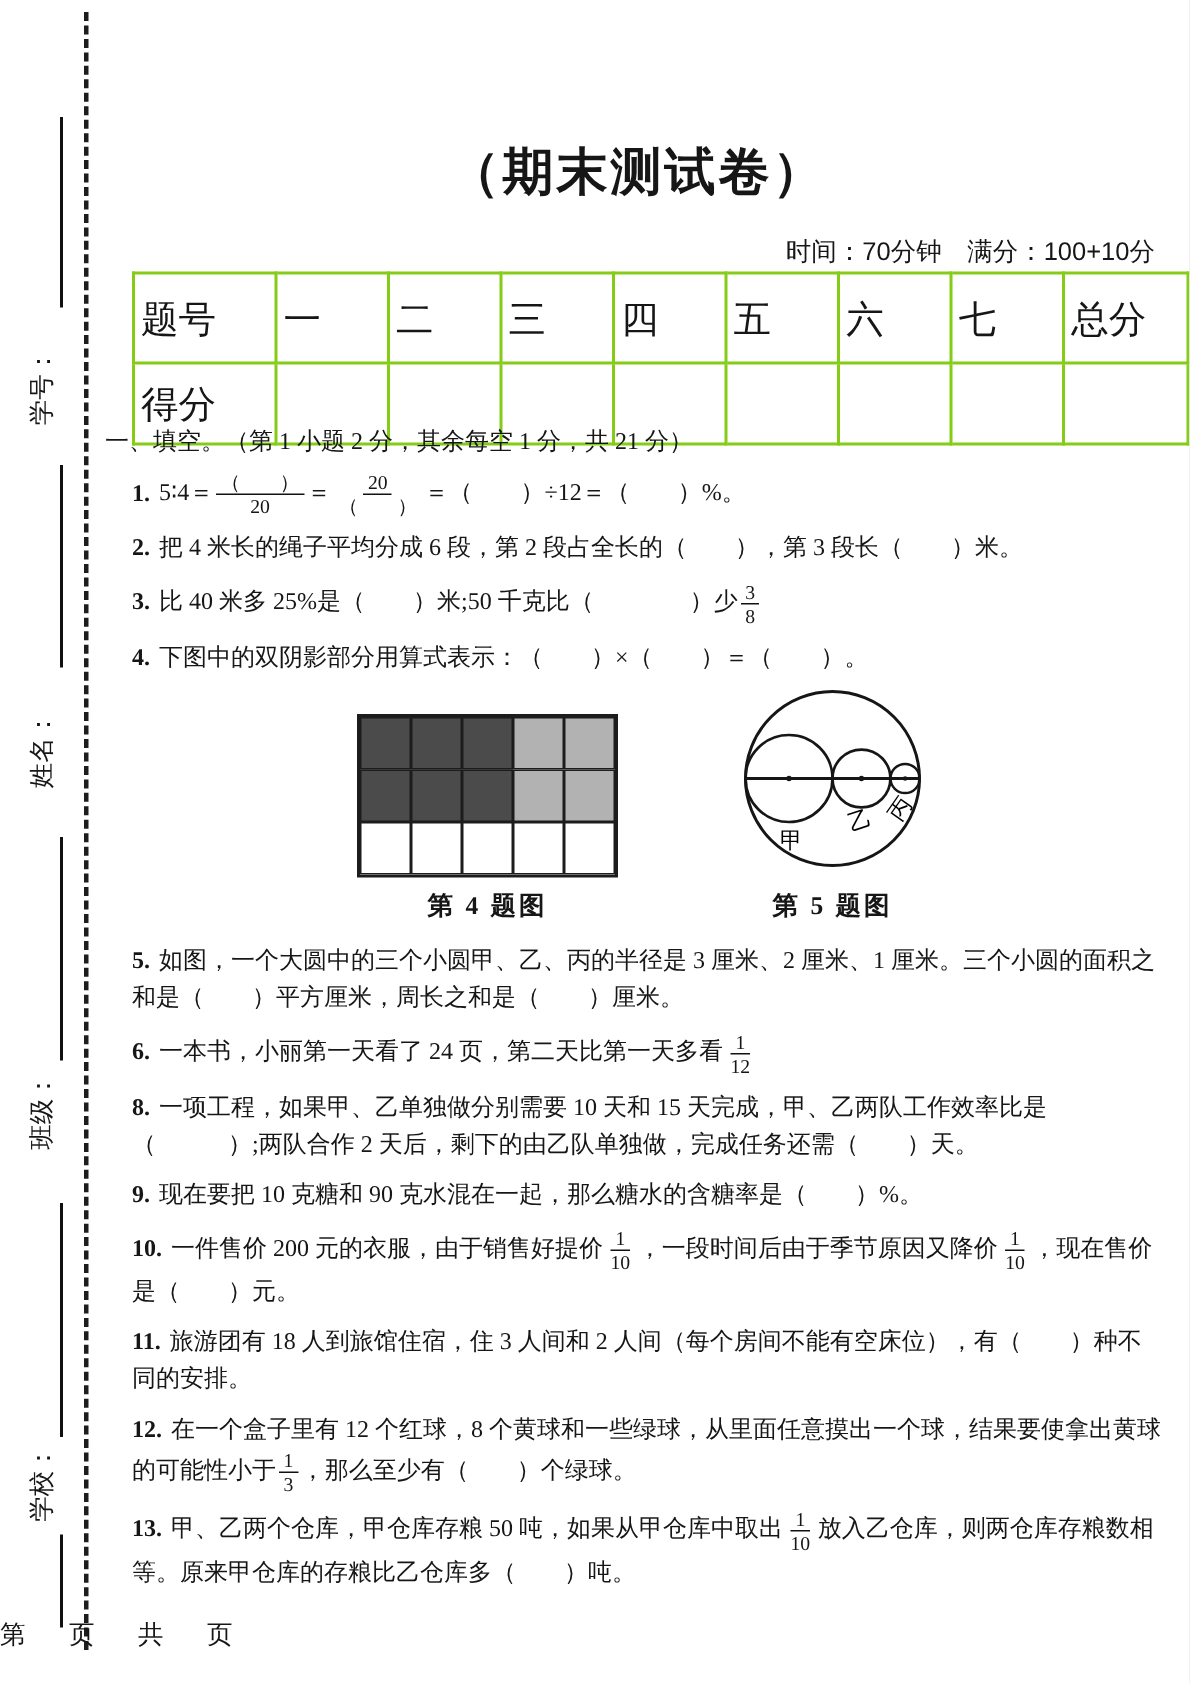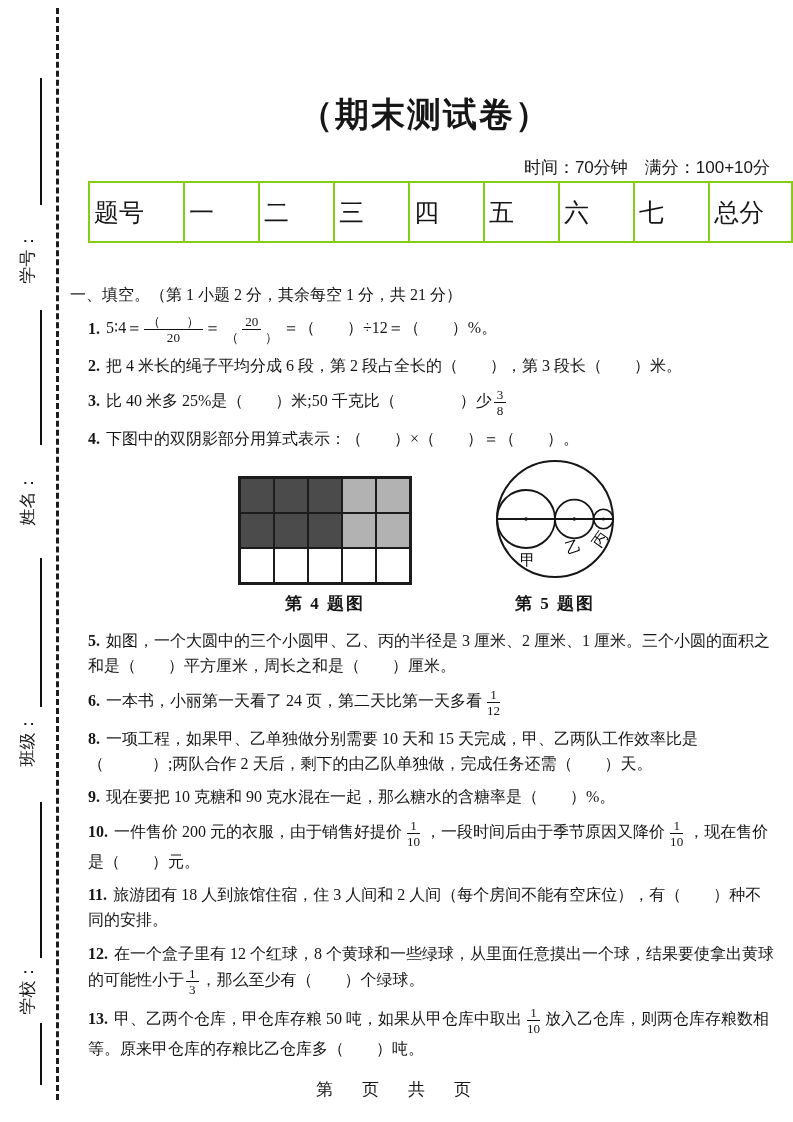--- a/index.html
+++ b/index.html
@@ -51,21 +51,21 @@
   
   .figs{display:flex;align-items:flex-end;gap:58px;margin:4px 0 10px 168px;}
   .figbox{display:flex;flex-direction:column;align-items:center;}
   .gridfig{display:grid;grid-template-columns:repeat(5,34px);
     grid-auto-rows:35px;border:2px solid #1c1c1c;}
   .gcell{border:1.6px solid #1c1c1c;}
   .gcell.d{background:#4b4b4b;} .gcell.l{background:#b2b2b2;} .gcell.w{background:#fff;}
   .figcap{margin-top:6px;font-size:17px;font-weight:bold;letter-spacing:2px;}
   .circfig text{font-size:15px;font-family:"Liberation Serif","DejaVu Serif",serif;}
   
-  .footer{position:absolute;left:0;top:1078px;width:793px;text-align:center;
+  .footer{position:absolute;left:0;top:1078px;width:793px;text-align:left;
     font-size:17px;letter-spacing:6px;
     font-family:"Liberation Sans","DejaVu Sans",sans-serif;}
 </style>
 </head>
 <body>
 
 <div class="page">
 
   <div class="seal-dash"></div>
   <div class="sig-line l1"></div>
@@ -86,20 +86,31 @@
         <tr class="r1">
       <td class="c0">题号</td>
       <td class="cm">一</td>
       <td class="cm">二</td>
       <td class="cm">三</td>
       <td class="cm">四</td>
       <td class="cm">五</td>
       <td class="cm">六</td>
       <td class="cm">七</td>
       <td class="c8">总分</td>
+    </tr>
+    <tr class="r2">
+      <td class="c0">得分</td>
+      <td class="cm"></td>
+      <td class="cm"></td>
+      <td class="cm"></td>
+      <td class="cm"></td>
+      <td class="cm"></td>
+      <td class="cm"></td>
+      <td class="cm"></td>
+      <td class="c8"></td>
     </tr>
   </tbody>
     </table>
 
   <div class="content">
     <div class="sec-head">一、填空。（第 1 小题 2 分，其余每空 1 分，共 21 分）</div>
 
     <div>
         <div class="q"><span class="qnum">1.</span><span>5∶4＝</span><span class="frac">
             <span class="fn">（　　）</span>

